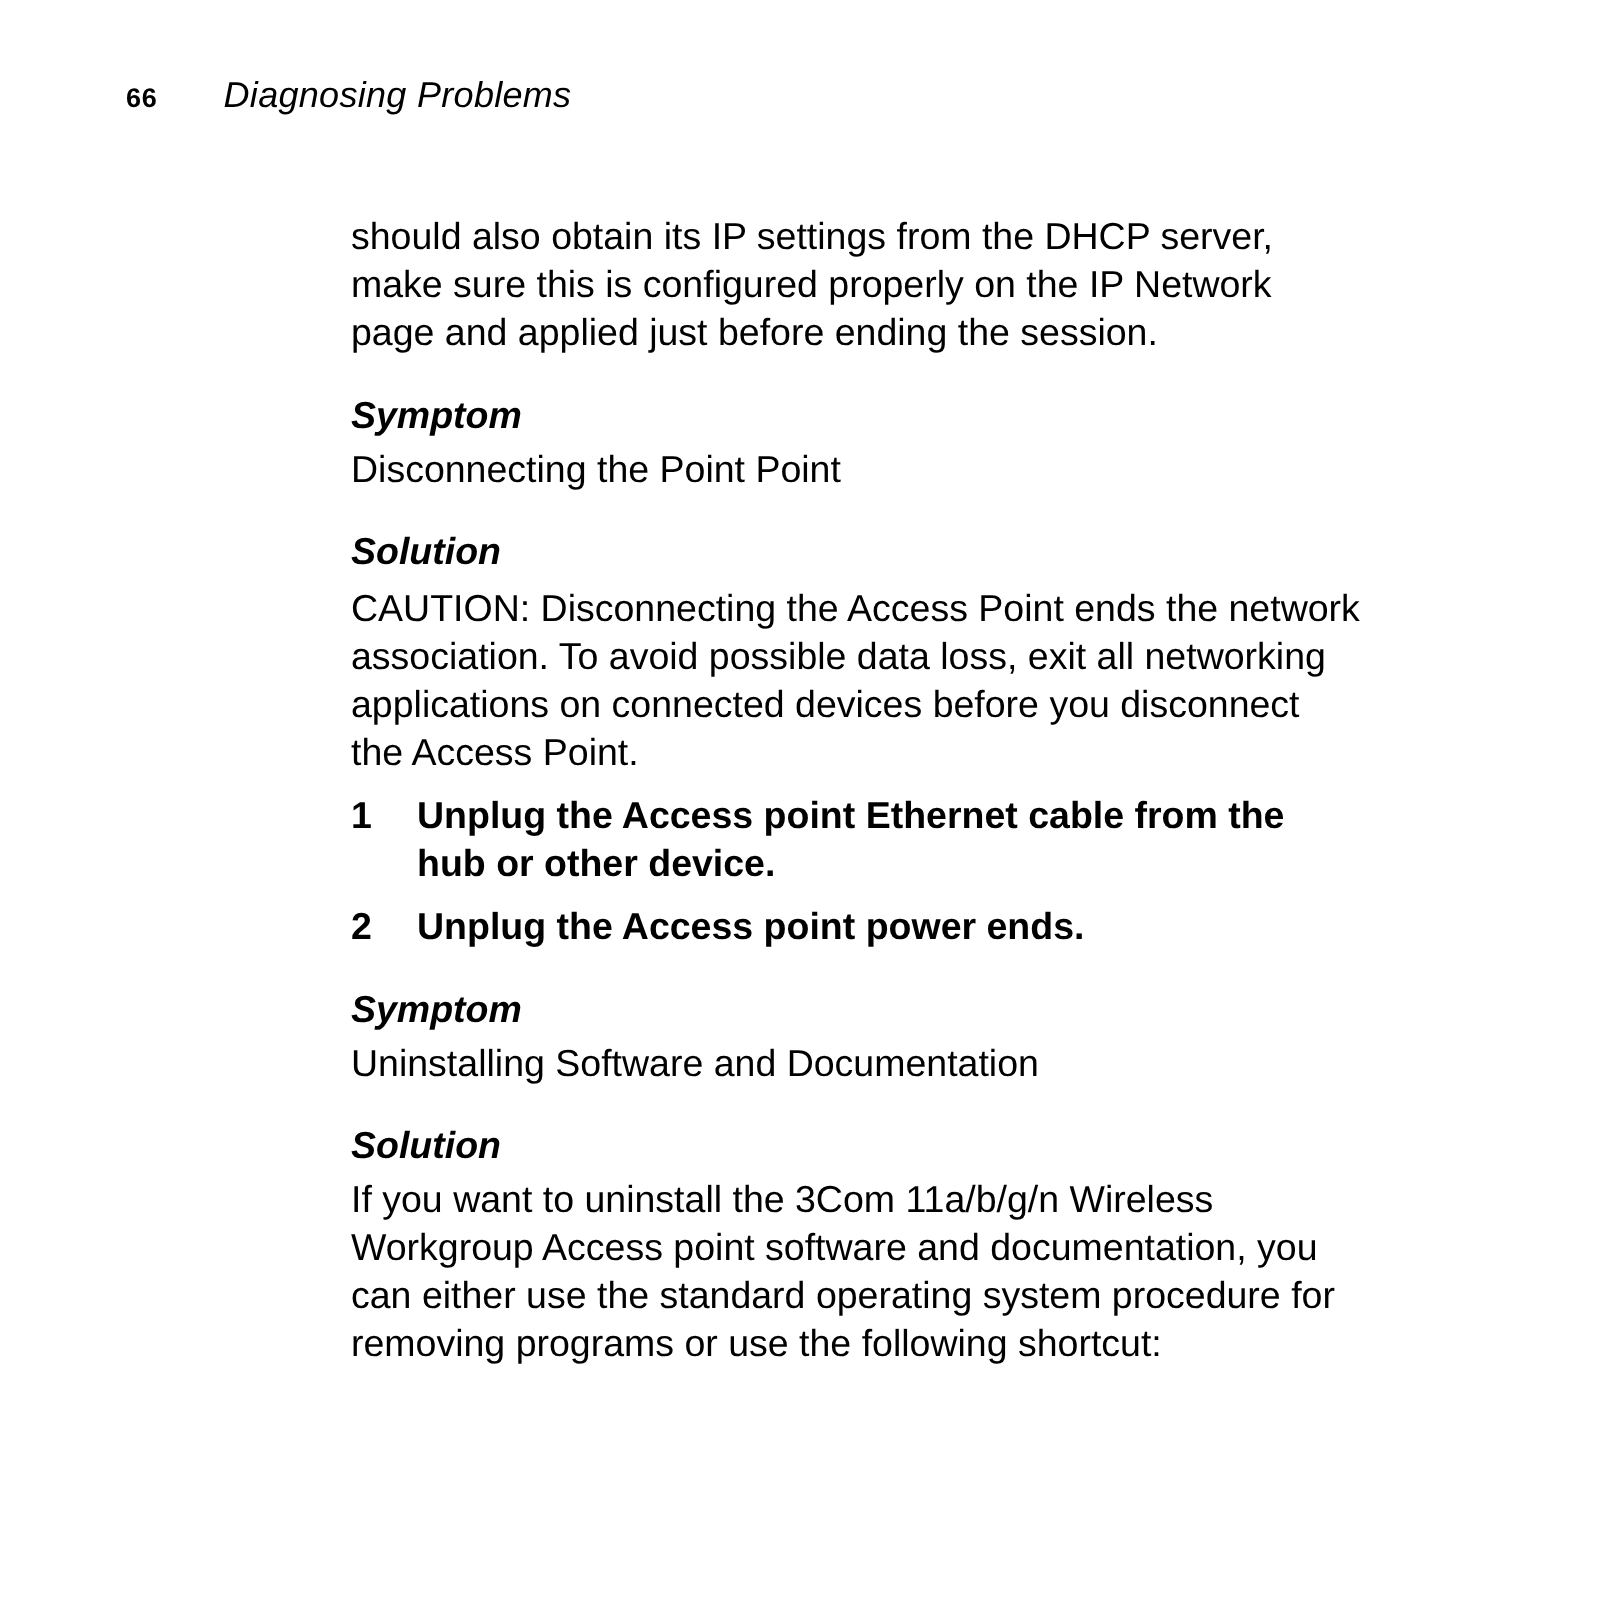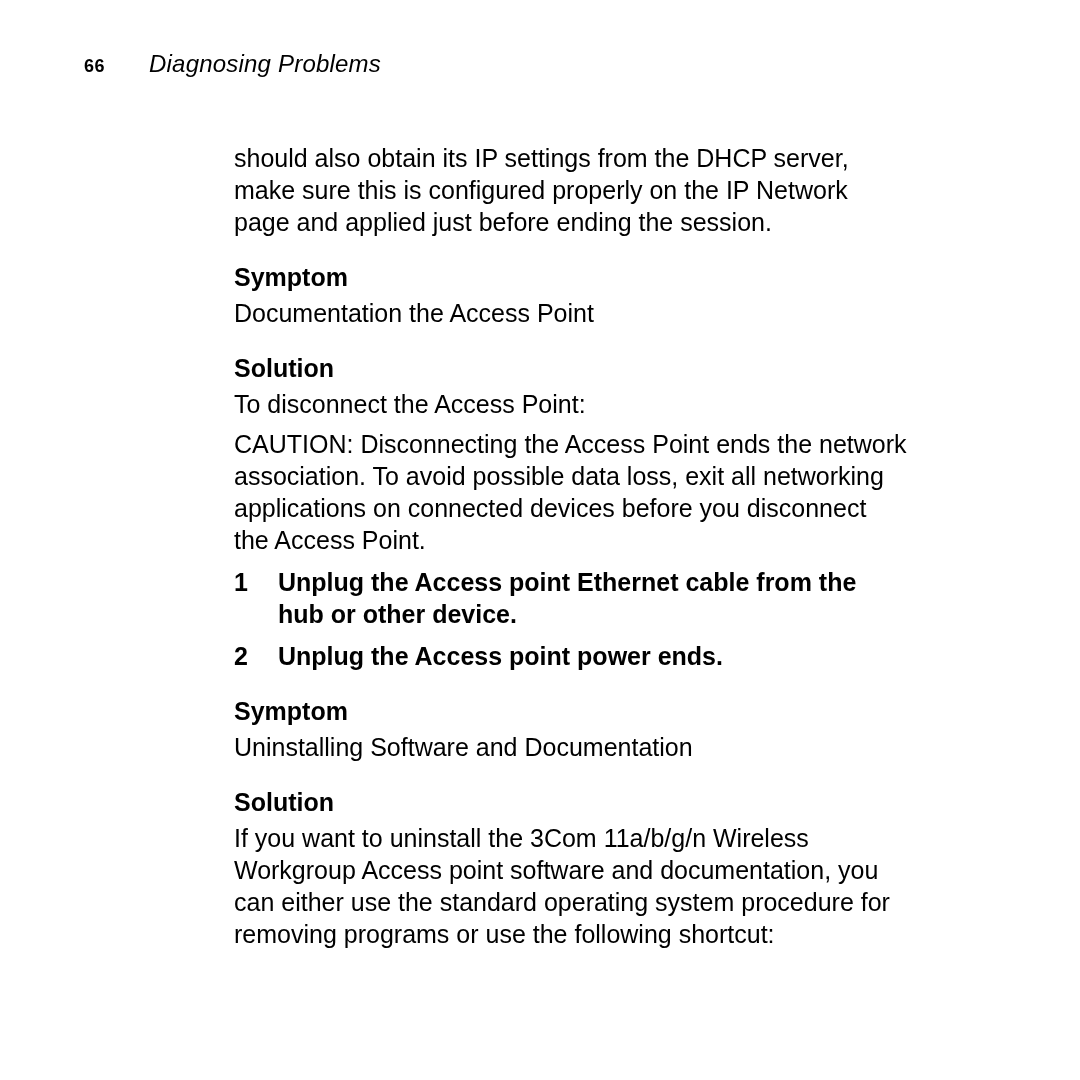--- a/index.html
+++ b/index.html
@@ -44,20 +44,21 @@
     font-size: 25px;
     line-height: 1.28;
   }
   .para {
     margin: 0 0 8px 0;
   }
   .heading {
     font-weight: 700;
     margin-top: 23px;
     margin-bottom: 4px;
+    font-style: italic;
   }
   .caution-label {
     font-weight: 400;
   }
   .caution-block {
     margin: 6px 0 10px 0;
   }
   ol.steps {
     list-style: none;
     padding: 0;
@@ -87,24 +88,23 @@
   <div class="running-head">
     <span class="page-number">66</span>
     <span class="chapter-title">Diagnosing Problems</span>
   </div>
 
   <div class="content">
 
     <p class="para">should also obtain its IP settings from the DHCP server, make sure this is configured properly on the IP Network page and applied just before ending the session.</p>
 
     <p class="para heading">Symptom</p>
-    <p class="para">Documentation the Access Point</p>
+    <p class="para">Disconnecting the Point Point</p>
 
     <p class="para heading">Solution</p>
-    <p class="para">To disconnect the Access Point:</p>
 
     <p class="para caution-block">
       <span class="caution-label">CAUTION:</span><span> Disconnecting the Access Point ends the network association. To avoid possible data loss, exit all networking applications on connected devices before you disconnect the Access Point.</span>
     </p>
 
     <ol class="steps">
       <li><span>Unplug the Access point Ethernet cable from the hub or other device.</span></li>
       <li><span>Unplug the Access point power ends.</span></li>
     </ol>
 

